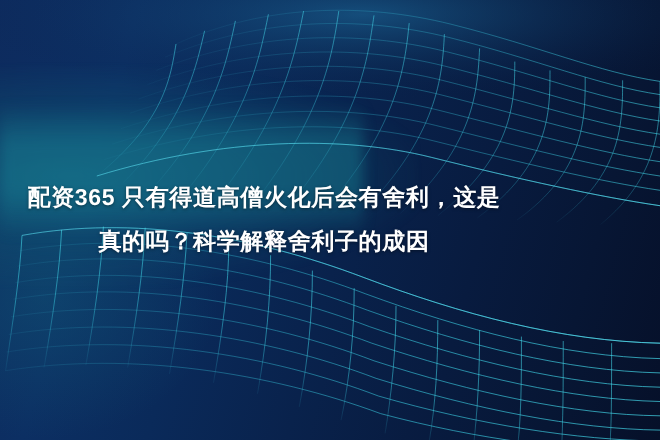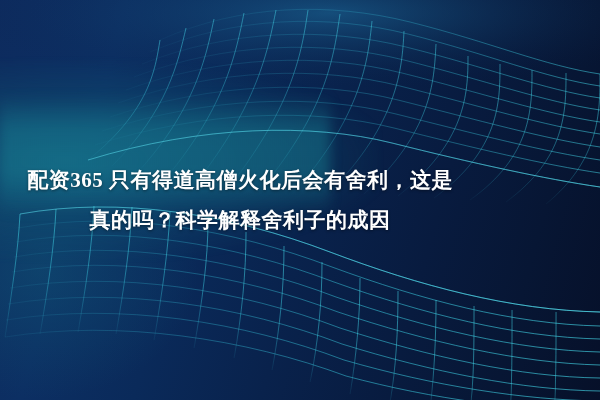--- a/index.html
+++ b/index.html
@@ -51,21 +51,20 @@
     position: absolute;
     left: 0;
     top: 0;
     width: 480px;
     height: 400px;
     display: flex;
     align-items: center;
     justify-content: center;
     padding: 0 18px;
     box-sizing: border-box;
-    font-family: Liberation Serif, serif;
   }
   .title {
     color: #ffffff;
     font-size: 21px;
     line-height: 40px;
     font-weight: 700;
     text-align: center;
     letter-spacing: 0.5px;
     max-width: 520px;
     text-shadow: 0 1px 3px rgba(0,0,0,0.45);

